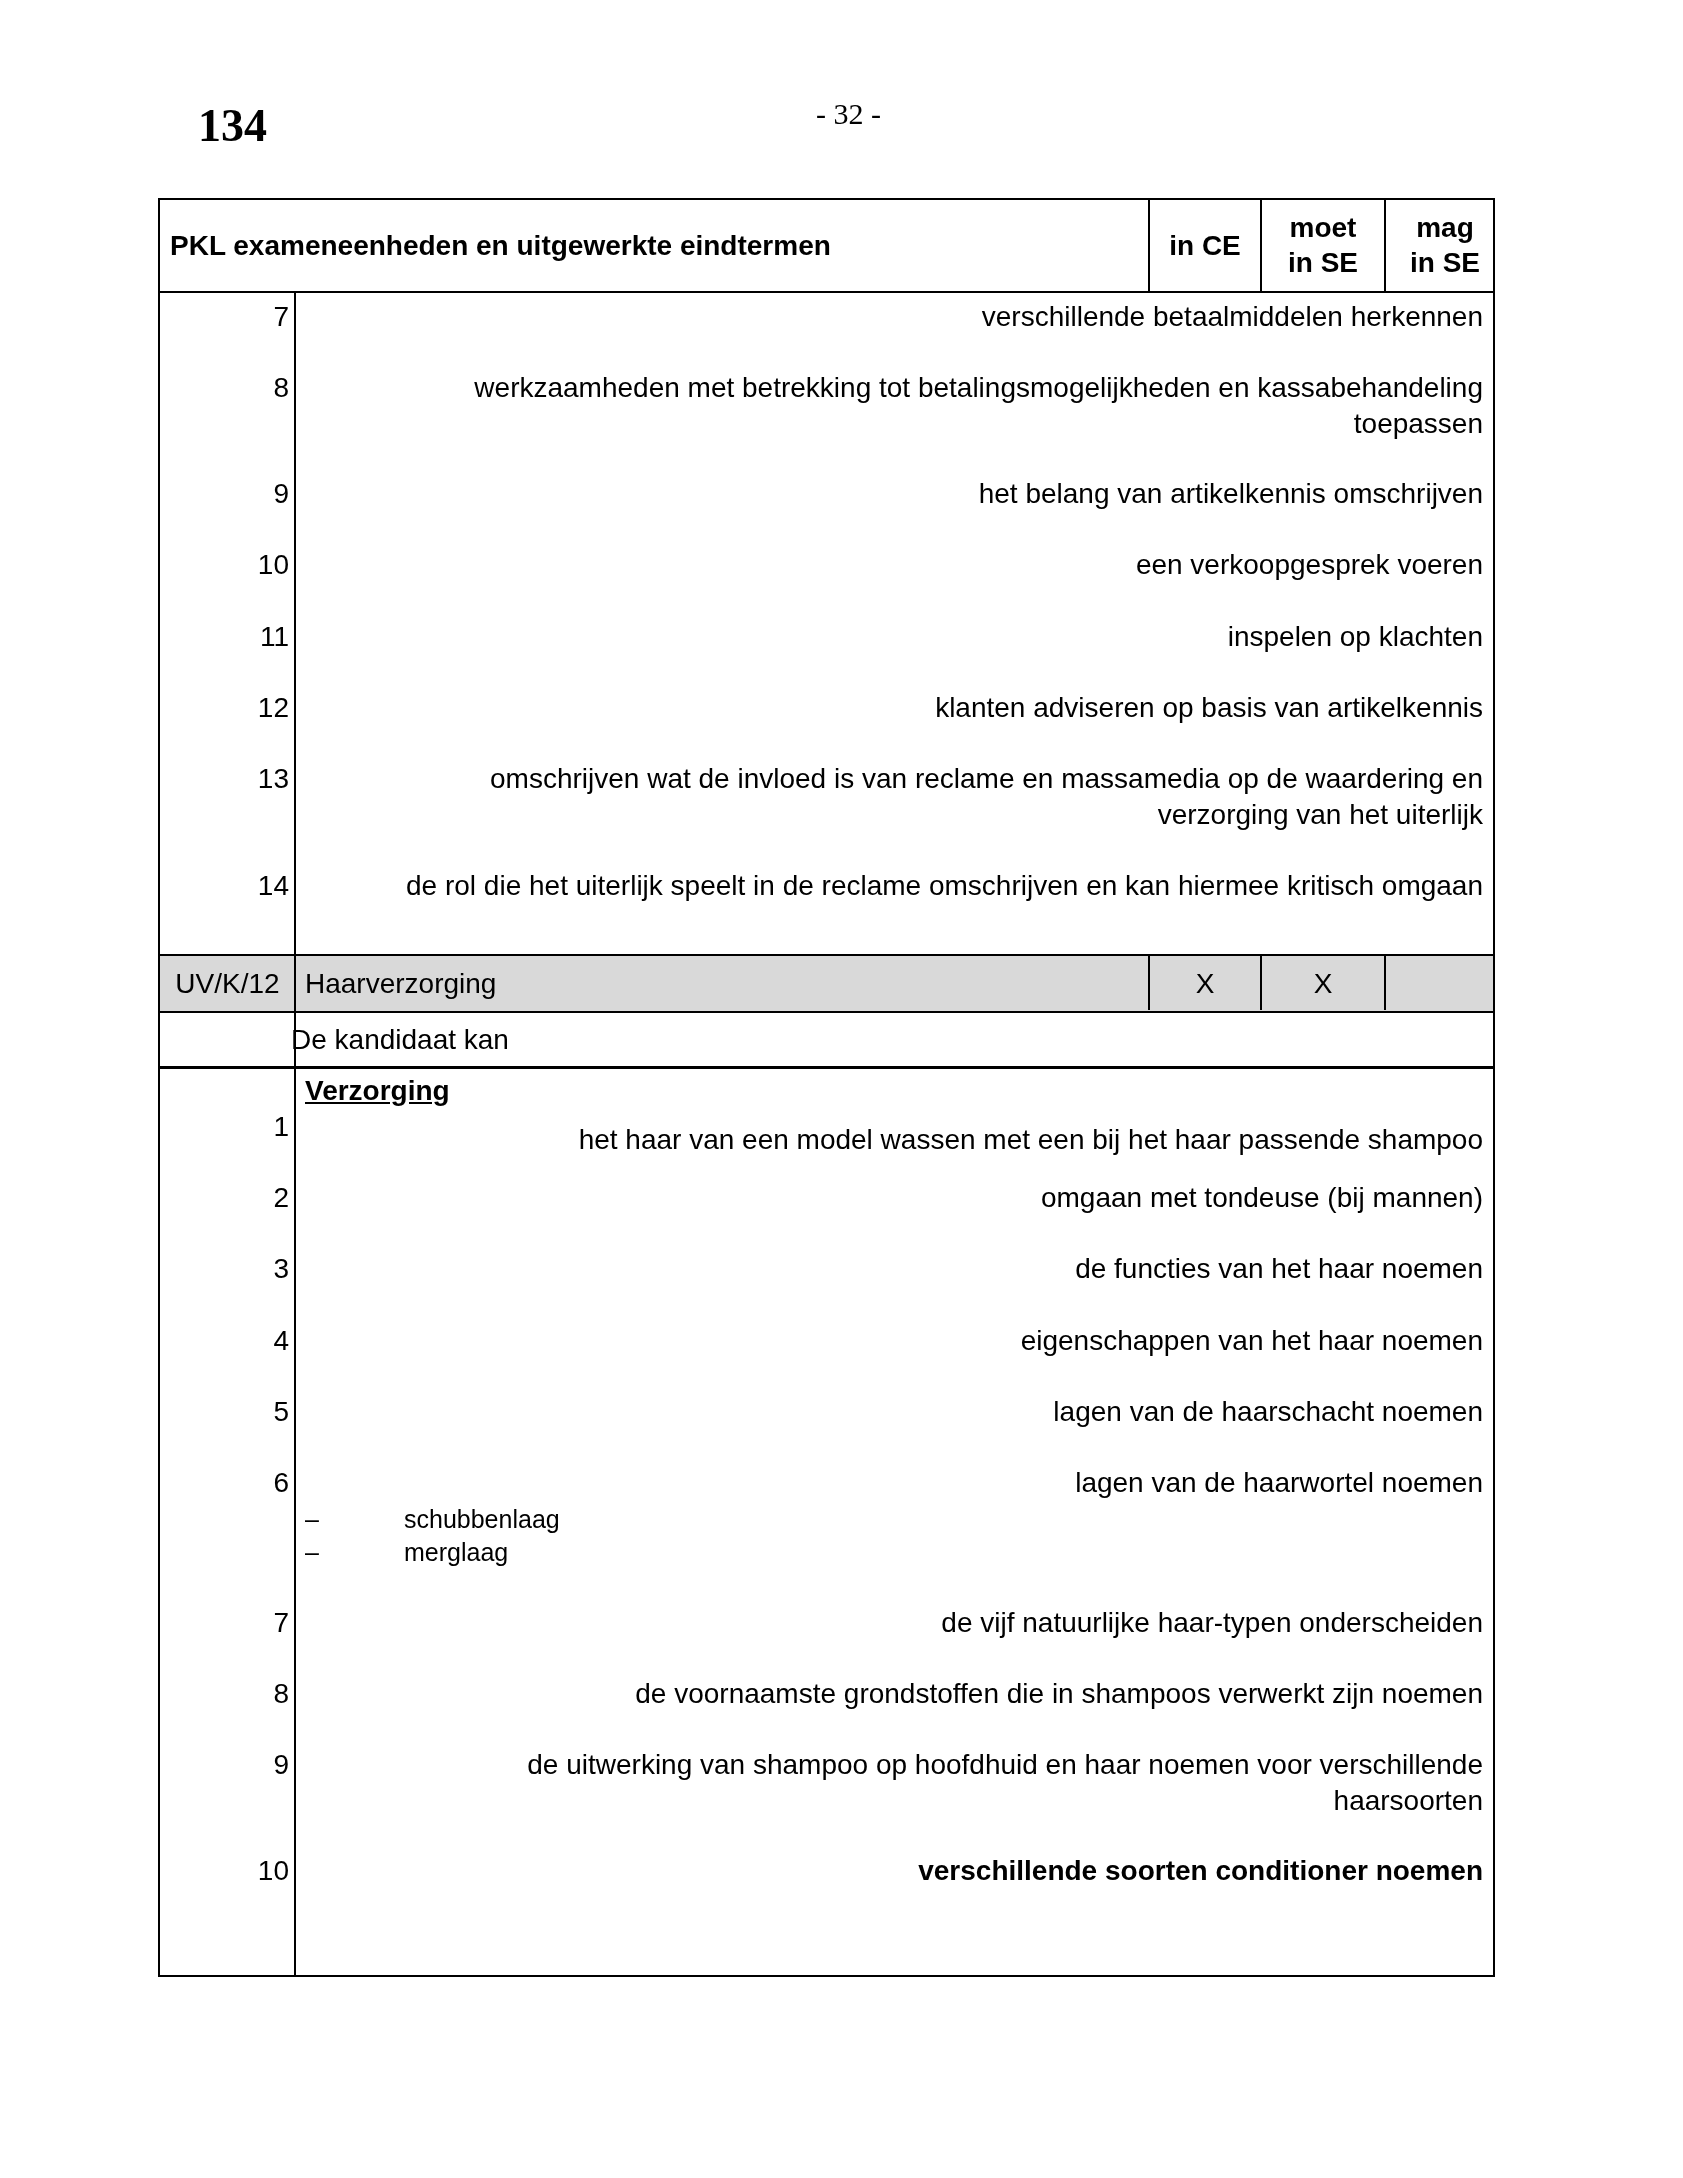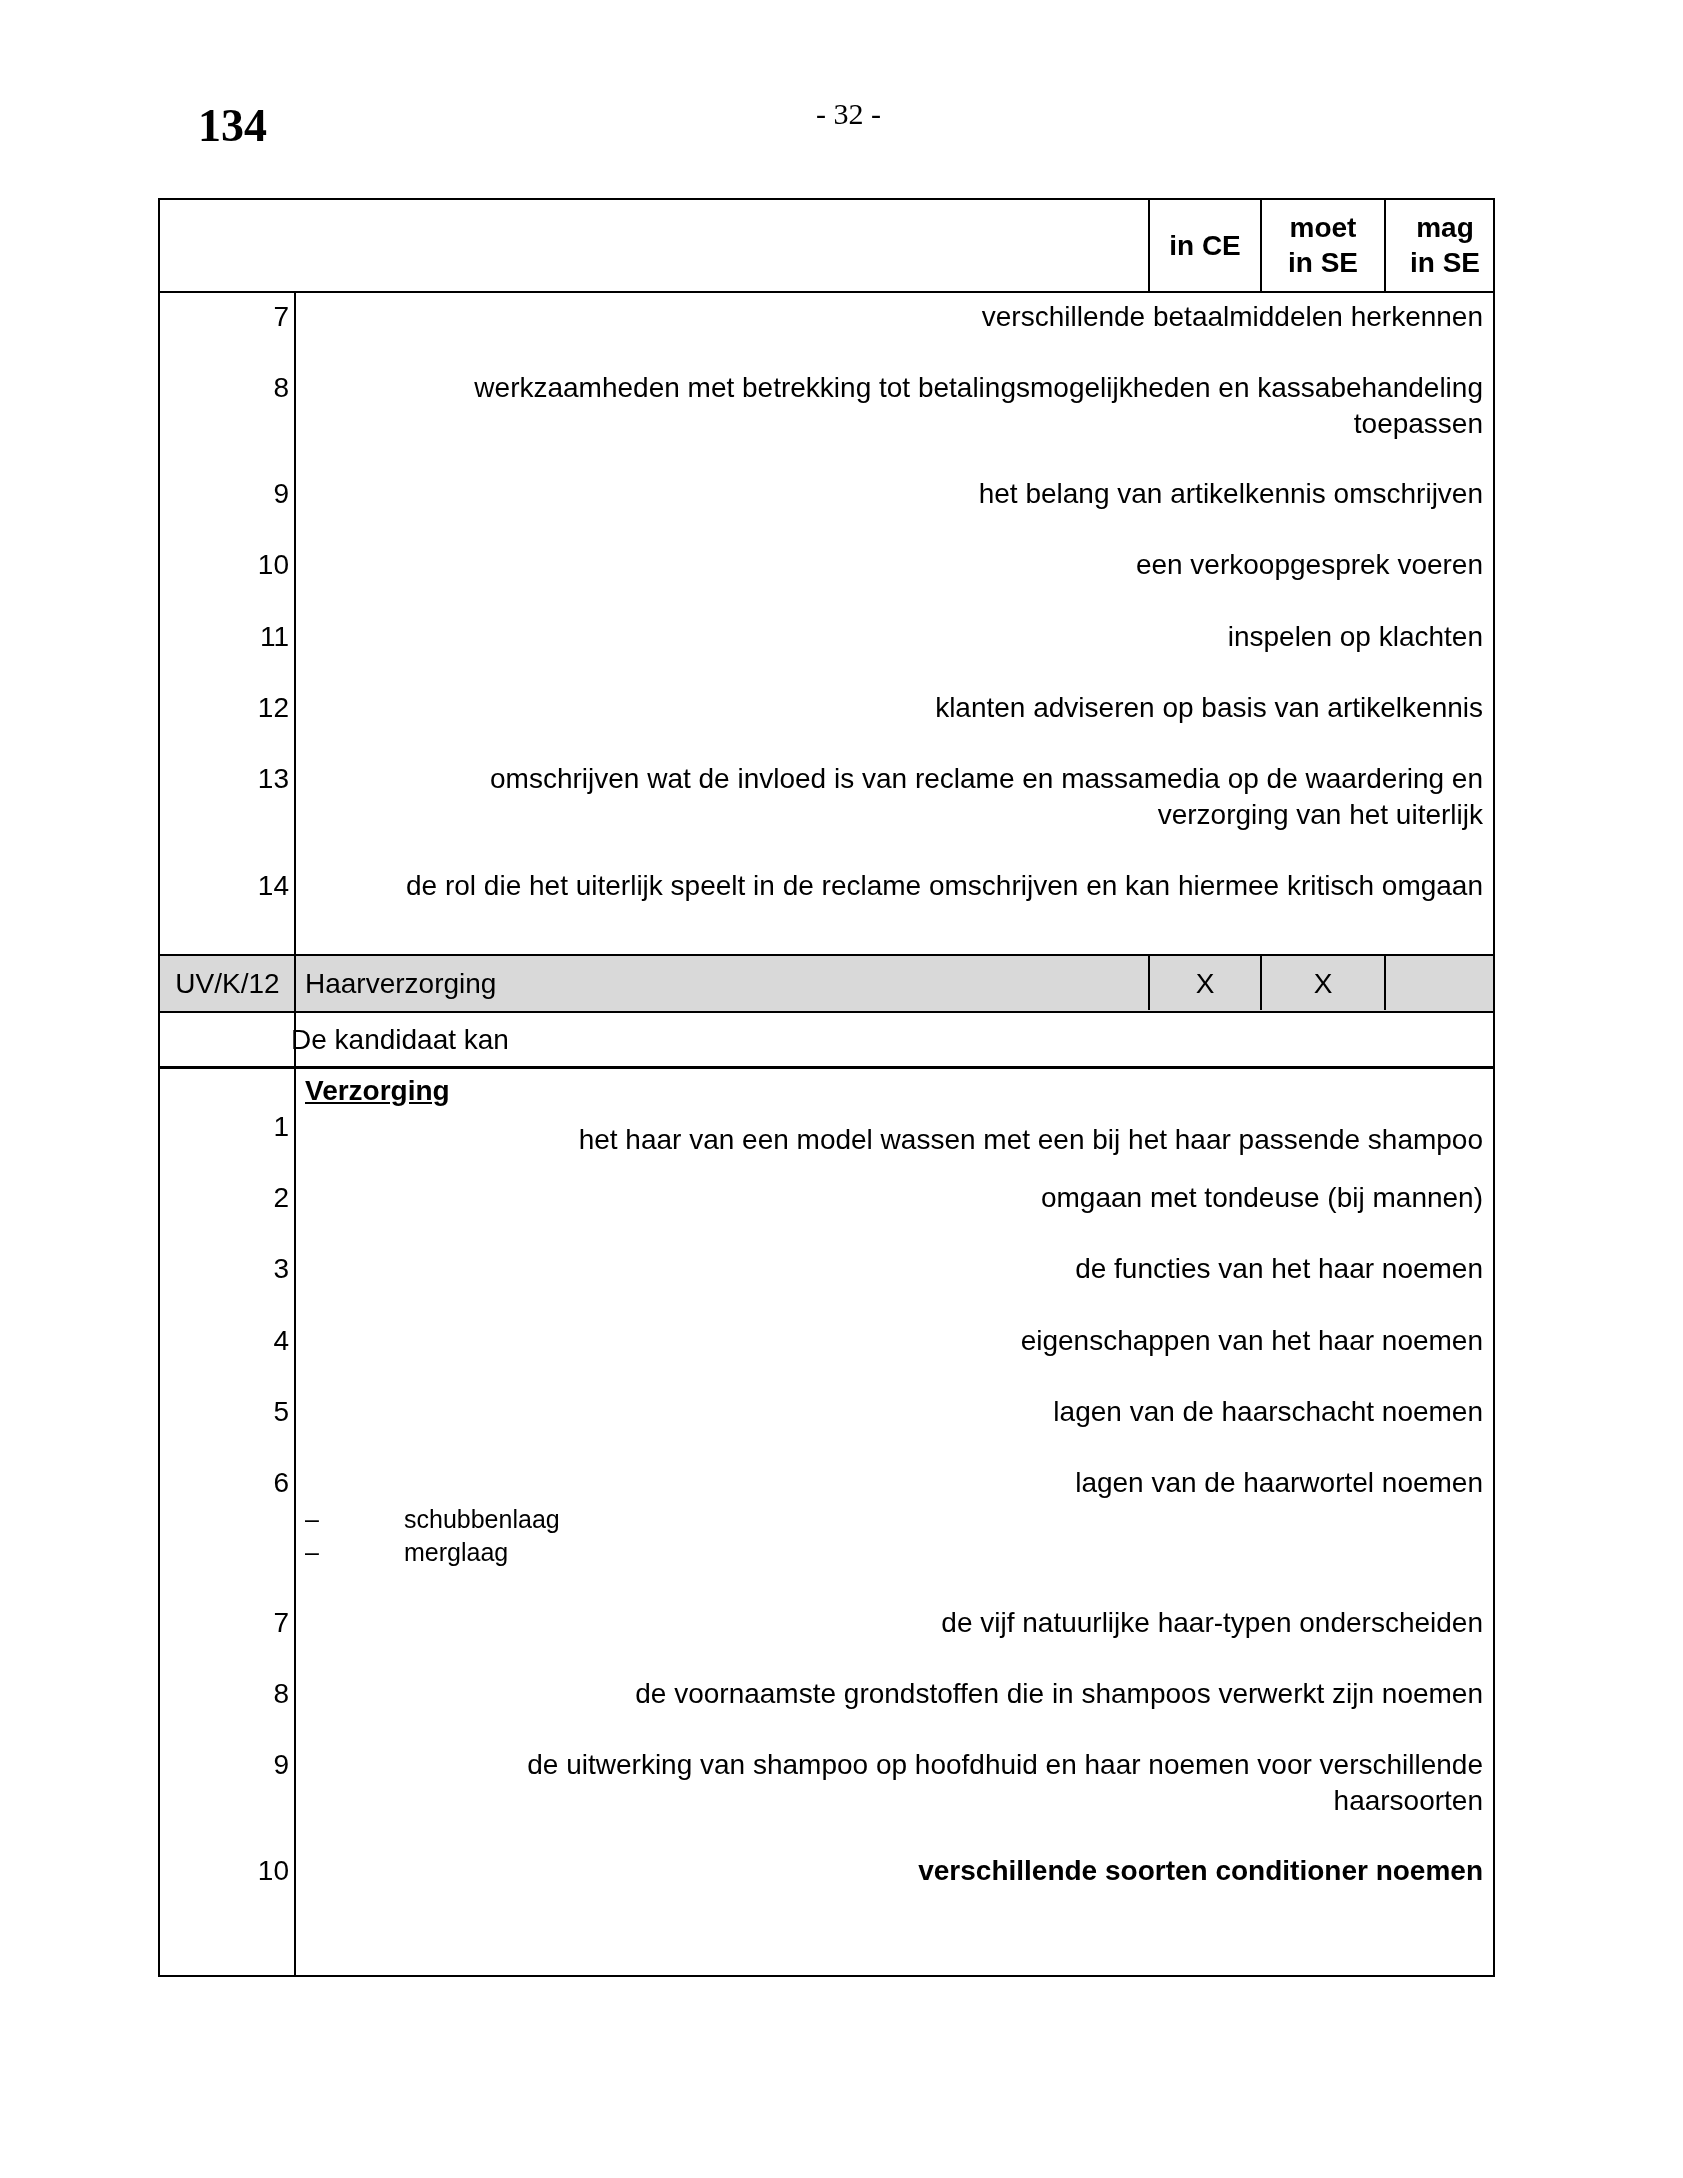--- a/index.html
+++ b/index.html
@@ -36,20 +36,21 @@
   <div class="hline" style="top:866px;border-top-width:3px;"></div>
 
   <div class="vline" style="left:134px;top:91px;bottom:0;"></div>
   <div class="vline" style="left:988px;top:0;height:91px;"></div>
   <div class="vline" style="left:1100px;top:0;height:91px;"></div>
   <div class="vline" style="left:1224px;top:0;height:91px;"></div>
   <div class="vline" style="left:988px;top:754px;height:56px;"></div>
   <div class="vline" style="left:1100px;top:754px;height:56px;"></div>
   <div class="vline" style="left:1224px;top:754px;height:56px;"></div>
 
+  <div class="cell hdr" style="left:10px;top:28px;">PKL exameneenheden en uitgewerkte eindtermen</div>
   <div class="cell hdr center" style="left:990px;width:110px;top:28px;">in CE</div>
   <div class="cell hdr center" style="left:1102px;width:122px;top:10px;line-height:35px;">
     <div>moet</div>
     <div>in SE</div>
   </div>
   <div class="cell hdr center" style="left:1226px;width:118px;top:10px;line-height:35px;">
     <div>mag</div>
     <div>in SE</div>
   </div>
 

